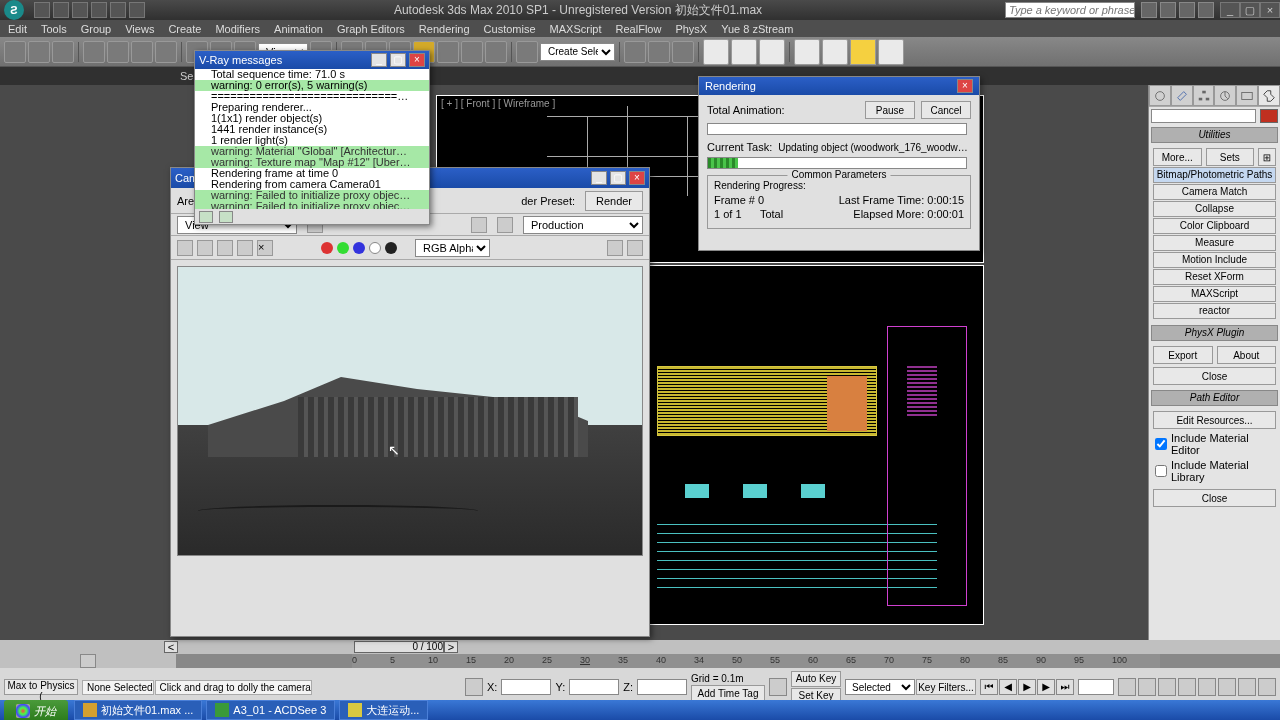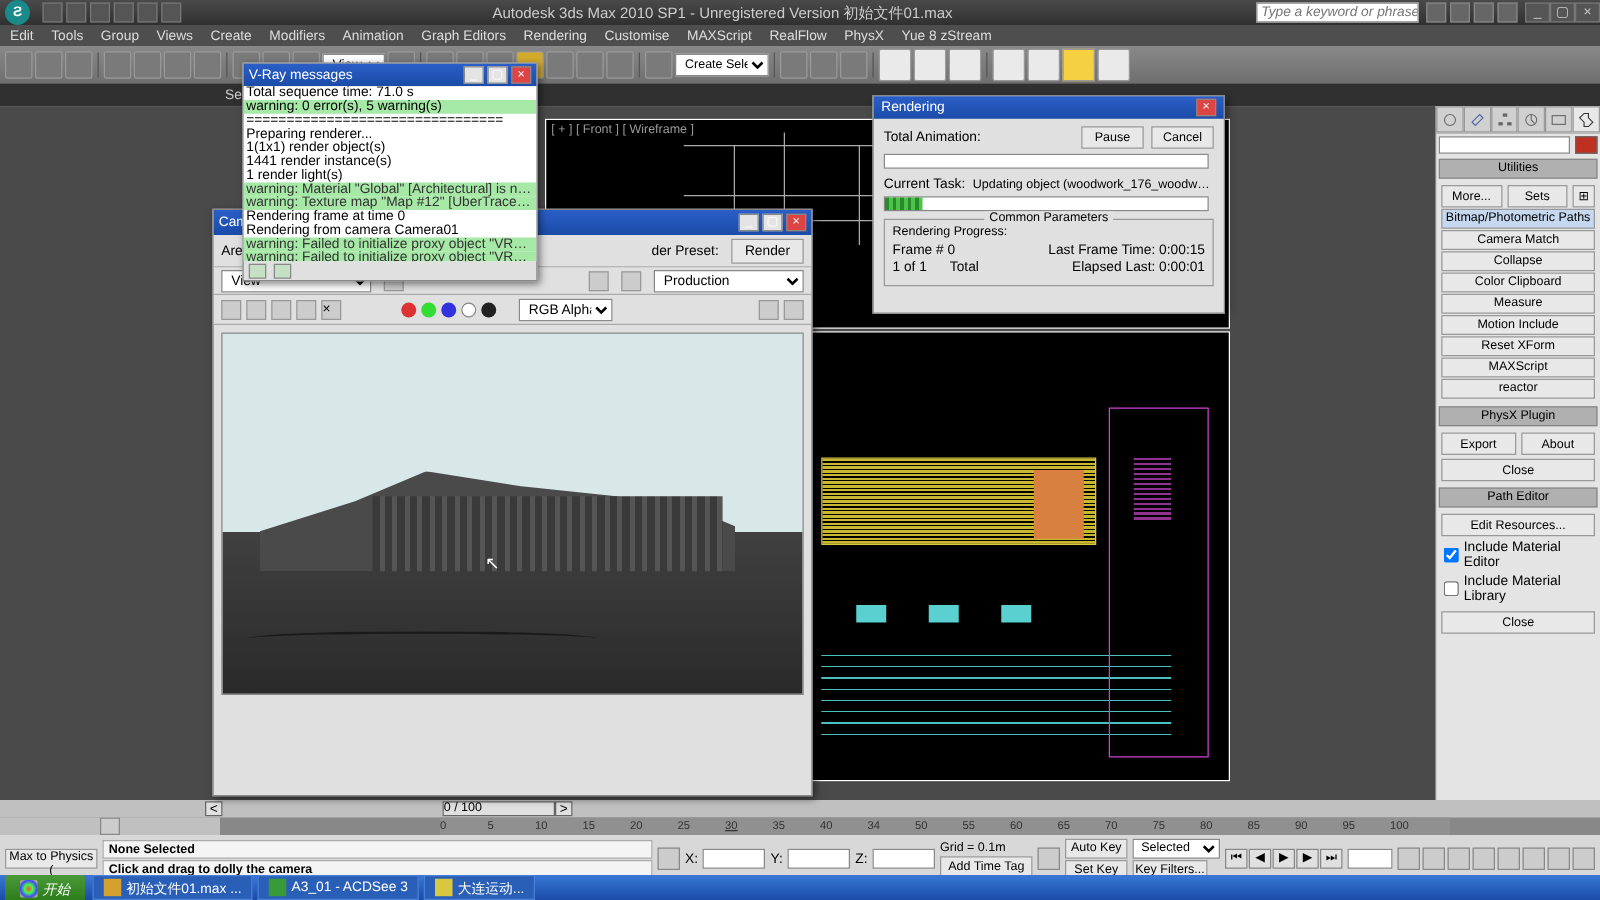--- a/index.html
+++ b/index.html
@@ -68,21 +68,21 @@
 .building { position: absolute; left: 30px; top: 110px; width: 380px; height: 80px;
   background: #4a4a4a;
   clip-path: polygon(0 60%, 20% 30%, 35% 0%, 55% 15%, 75% 25%, 90% 35%, 100% 55%, 100% 100%, 0 100%);
 }
 .building2 { position: absolute; left: 120px; top: 130px; width: 280px; height: 60px; background: repeating-linear-gradient(90deg, #3a3a3a 0, #3a3a3a 6px, #555 6px, #555 10px); }
 
 
 .vray-win { position: absolute; left: 194px; top: -35px; width: 236px; height: 175px; background: #e0e0e0; border: 1px solid #888; z-index: 30; box-shadow: 2px 2px 6px rgba(0,0,0,.5);}
 .vray-title { height: 18px; background: linear-gradient(to bottom, #2b5fc7, #1a4ba8); color: #fff; display: flex; align-items: center; padding: 0 4px; justify-content: space-between; }
 .vray-body { height: 140px; overflow: hidden; background: #fff; font-size: 10px; line-height: 11px; }
-.vr-line { padding: 0 2px; white-space: nowrap; overflow: hidden; text-overflow: ellipsis; }
+.vr-line { padding: 0 16px; white-space: nowrap; overflow: hidden; text-overflow: ellipsis; }
 .vr-line.hl { background: #a6e8a6; }
 .vr-line.warn { background: #a6e8a6; color: #333; }
 .vray-foot { height: 16px; display: flex; align-items: center; gap: 6px; padding: 0 4px; }
 .vr-nav { width: 14px; height: 12px; background: #c6e0c6; border: 1px solid #888; }
 
 
 .rend-dlg { position: absolute; left: 698px; top: -9px; width: 282px; height: 175px; background: #e0e0e0; border: 1px solid #888; z-index: 25; box-shadow: 2px 2px 6px rgba(0,0,0,.4);}
 .rend-title { height: 18px; background: linear-gradient(to bottom, #2b5fc7, #1a4ba8); color: #fff; display: flex; align-items: center; padding: 0 6px; justify-content: space-between; }
 .rend-body { padding: 6px 8px; }
 .rend-row { display: flex; align-items: center; gap: 6px; margin-bottom: 4px; }
@@ -94,39 +94,39 @@
 .rend-srow { display: flex; justify-content: space-between; font-size: 10px; margin: 2px 0; }
 
 
 .cmd { position: absolute; right: 0; top: 0; width: 132px; bottom: 0; background: #e4e4e4; border-left: 1px solid #888; z-index: 5;}
 .cmd-tabs { height: 22px; display: flex; border-bottom: 1px solid #aaa; }
 .cmd-tab { flex: 1; background: #d0d0d0; border: 1px solid #999; display: flex; align-items: center; justify-content: center; }
 .cmd-tab svg { width: 14px; height: 14px; }
 .cmd-name { height: 18px; display: flex; }
 .cmd-name-input { flex: 1; background: #fff; border: 1px solid #888; margin: 2px; }
 .cmd-swatch { width: 18px; height: 14px; background: #c03020; border: 1px solid #666; margin: 2px; }
-.rollout-head { height: 16px; background: #b0b0b0; border: 1px solid #888; text-align: center; line-height: 14px; font-size: 10px; margin: 2px; }
+.rollout-head { height: 16px; background: #b0b0b0; border: 1px solid #888; text-align: center; line-height: 14px; font-size: 10px; margin: 2px; font-style: italic; }
 .roll-body { padding: 3px 4px; }
 .roll-btns { display: flex; gap: 4px; }
 .roll-btn { flex: 1; height: 18px; background: #e8e8e8; border: 1px solid #999; font-size: 10px; }
 .util-list { }
 .util-item { height: 16px; background: #e8e8e8; border: 1px solid #999; margin: 1px 0; text-align: center; line-height: 14px; font-size: 10px; }
 .roll-chk { display: flex; align-items: center; gap: 4px; margin: 3px 2px; font-size: 10px; }
 .roll-chk input { width: 12px; height: 12px; }
 
 
 .footer { position: absolute; left: 0; right: 0; bottom: 0; height: 80px; background: #888; }
 .timeline-slider { height: 14px; background: #c0c0c0; display: flex; align-items: center; }
-.ts-thumb { width: 90px; height: 12px; background: #e0e0e0; border: 1px solid #666; margin-left: 176px; text-align: left; font-size: 10px; line-height: 10px; }
+.ts-thumb { width: 90px; height: 12px; background: #e0e0e0; border: 1px solid #666; margin-left: 176px; text-align: right; font-size: 10px; line-height: 10px; }
 .ts-arrow { width: 14px; height: 12px; background: #e0e0e0; border: 1px solid #666; text-align: center; line-height: 10px; }
 .ruler { height: 14px; background: #909090; position: relative; margin-left: 176px; width: 808px; }
 .ruler span { position: absolute; font-size: 9px; color: #333; top: 1px; }
 .statusbar { height: 38px; background: #d8d8d8; display: flex; align-items: center; padding: 2px 4px; gap: 4px; }
 .sb-btn { width: 60px; height: 16px; background: #e8e8e8; border: 1px solid #999; font-size: 10px; text-align: center; }
-.sb-area { display: flex; flex-direction: column; gap: 1px; flex: 1; font-weight: bold; }
+.sb-area { display: flex; flex-direction: row; gap: 1px; flex: 1; }
 .sb-line { height: 15px; background: #f4f4f4; border: 1px solid #aaa; padding-left: 4px; line-height: 13px; font-size: 10px; }
 .sb-coord { width: 50px; height: 16px; background: #fff; border: 1px solid #888; }
 .sb-combo { width: 70px; height: 16px; background: #fff; border: 1px solid #888; font-size: 10px; padding-left: 2px; }
 .sb-icons { display: flex; gap: 2px; }
 .sb-ico { width: 18px; height: 18px; background: #ccc; border: 1px solid #888; }
 .transport { display: flex; gap: 1px; }
 .tr-btn { width: 18px; height: 16px; background: #e0e0e0; border: 1px solid #888; text-align: center; line-height: 14px; font-size: 10px; }
 
 
 .taskbar { position: absolute; left: 0; right: 0; bottom: 0; height: 20px; background: linear-gradient(to bottom, #3a78d6, #1a4ba8); display: flex; align-items: flex-start; z-index: 100; }
@@ -368,21 +368,21 @@
         </div>
       <div class="rend-group">
         <div class="rend-gt">Common Parameters</div>
         <div style="font-size:10px;margin-bottom:3px">Rendering Progress:</div>
         <div class="rend-srow">
           <span>Frame # 0</span>
           <span><span>Last Frame Time:</span> <span>0:00:15</span></span>
         </div>
         <div class="rend-srow">
           <span><span>1 of 1</span>&nbsp;&nbsp;&nbsp;&nbsp;&nbsp;&nbsp;<span>Total</span></span>
-          <span><span>Elapsed Last:</span> <span>0:00:01</span></span>
+          <span><span>Elapsed More:</span> <span>0:00:01</span></span>
         </div>
       </div>
     </div>
   </div>
 
   <div class="cmd">
     <div class="cmd-tabs">
       <div class="cmd-tab">
           <svg viewBox="0 0 16 16">
             <circle cx="8" cy="8" r="5" fill="none" stroke="#666"></circle>
@@ -514,21 +514,21 @@
       <input class="sb-coord" style="">
     <div style="display:flex;flex-direction:column;gap:1px">
       <span style="font-size:10px">Grid = 0.1m</span>
       <button class="sb-btn" style="width:74px">Add Time Tag</button>
     </div>
     <div class="sb-ico"></div>
     <div style="display:flex;flex-direction:column;gap:1px">
       <button class="sb-btn" style="width:50px">Auto Key</button>
       <button class="sb-btn" style="width:50px">Set Key</button>
     </div>
-    <div style="display:flex;flex-direction:column;gap:1px">
+    <div style="display:flex;gap:1px">
       <select class="sb-combo"><option>Selected</option></select>
       <button class="sb-btn">Key Filters...</button>
     </div>
     <div class="transport">
       <div class="tr-btn">⏮</div>
       <div class="tr-btn">◀</div>
       <div class="tr-btn">▶</div>
       <div class="tr-btn">▶</div>
       <div class="tr-btn">⏭</div>
     </div>

